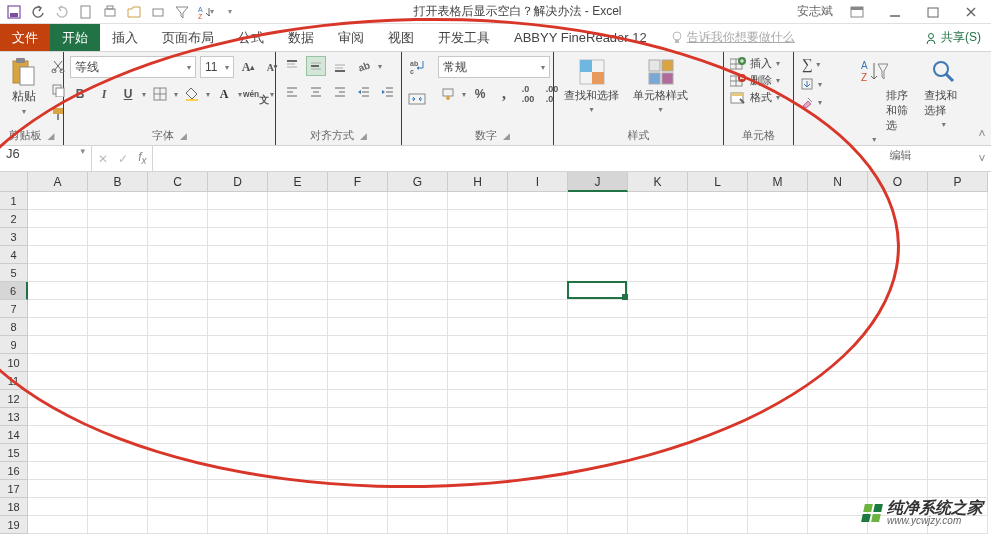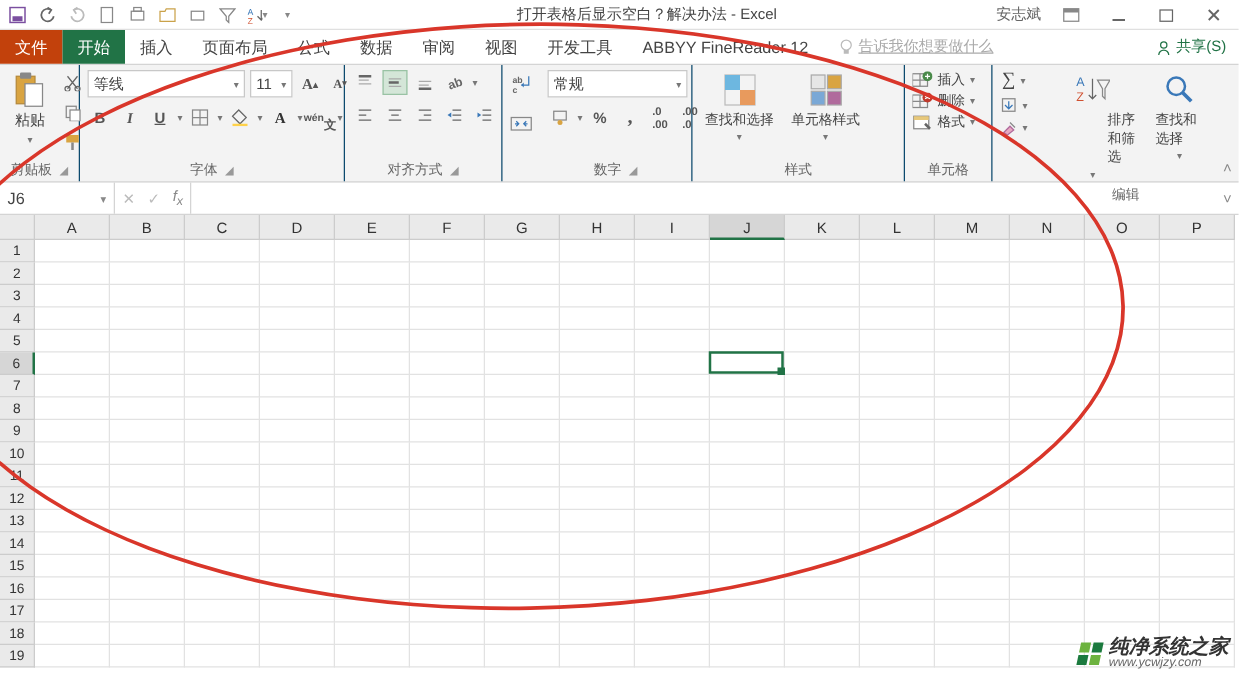--- a/index.html
+++ b/index.html
@@ -32,21 +32,21 @@
 .small-row { display: flex; gap: 4px; align-items: center; }
 .small-btn { width: 20px; height: 20px; border: 1px solid transparent; display: flex; align-items: center; justify-content: center; cursor: pointer; color: #555; font-weight: bold; font-size: 12px;}
 .select { border: 1px solid #c8c8c8; background: #fff; height: 22px; padding: 0 4px; display: flex; align-items: center; gap: 4px; }
 .select-arrow { font-size: 8px; color: #777; }
 .stack { display: flex; flex-direction: column; gap: 4px; }
 .mini-item { display: flex; align-items: center; gap: 4px; font-size: 11px; color: #444; cursor: pointer; }
 .ribbon-collapse { width: 18px; display:flex; align-items:flex-end; justify-content:center; padding-bottom:4px; color:#888;}
 
 
 .formula-bar { height: 26px; display: flex; align-items: stretch; border-bottom: 1px solid #d4d4d4; }
-.name-box { width: 92px; border-right: 1px solid #d4d4d4; display: flex; align-items: center; padding: 0 6px; font-size: 13px; }
+.name-box { width: 92px; border-right: 1px solid #d4d4d4; display: flex; align-items: flex-start; padding: 0 6px; font-size: 13px; }
 .name-box-arrow { margin-left: auto; font-size: 9px; color: #888;}
 .fx-controls { display:flex; align-items:center; padding: 0 6px; gap:10px; border-right:1px solid #d4d4d4; color:#bbb;}
 .formula-input { flex: 1; padding: 0 6px; display:flex; align-items:center; }
 .formula-expand { width:18px; display:flex; align-items:center; justify-content:center; color:#888;}
 
 
 .grid-area { position: relative; height: 370px; overflow: hidden; }
 .corner { position: absolute; top:0; left:0; width: 28px; height: 20px; background: #eaeaea; border-right:1px solid #ccc; border-bottom:1px solid #ccc; }
 .col-headers { position:absolute; top:0; left:28px; right:0; height:20px; display:flex; }
 .col-header { flex: 0 0 60px; background:#eaeaea; border-right:1px solid #ccc; border-bottom:1px solid #ccc; text-align:center; font-size:12px; color:#333; line-height:20px; cursor:pointer;}
@@ -57,21 +57,21 @@
 .cells { position:absolute; top:20px; left:28px; right:0; bottom:0; }
 .cell-row { display:flex; height:18px; }
 .cell { flex:0 0 60px; border-right:1px solid #e2e2e2; border-bottom:1px solid #e2e2e2; }
 .sel-cell { position:absolute; border:2px solid #217346; width:60px; height:18px; pointer-events:none; }
 .sel-handle { position:absolute; width:6px; height:6px; background:#217346; }
 
 
 .annot-ellipse { position:absolute; border:3px solid #d9362a; border-radius:50%; pointer-events:none; transform: rotate(-1deg);}
 
 
-.watermark { position:absolute; right:8px; bottom:6px; display:flex; align-items:center; gap:6px; font-style:italic; color:#333; }
+.watermark { position:absolute; right:8px; bottom:16px; display:flex; align-items:center; gap:6px; font-style:italic; color:#333; }
 .watermark .logo { display:grid; grid-template-columns:repeat(2,8px); grid-template-rows:repeat(2,8px); gap:2px; transform: skewX(-12deg);}
 .watermark .sq { background:#6db33f; }
 .watermark .sq.b { background:#1b7a3e; }
 .watermark-text { display:flex; flex-direction:column; line-height:1; }
 .watermark-text .t { font-weight:bold; font-size:16px; }
 .watermark-text .u { font-size:10px; color:#666; }
 
 svg { display:block; }
 </style>
 </head>

